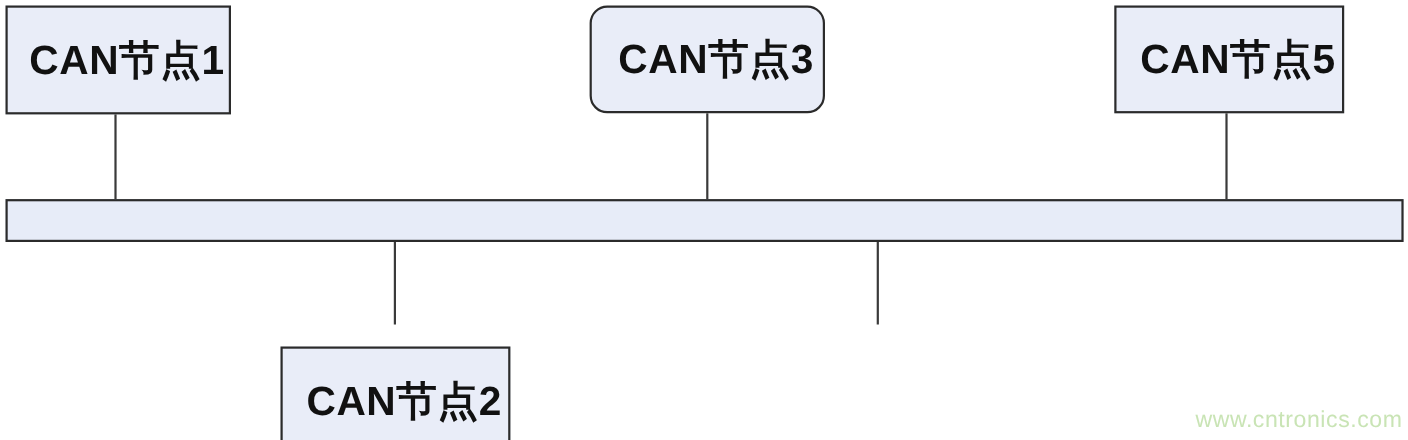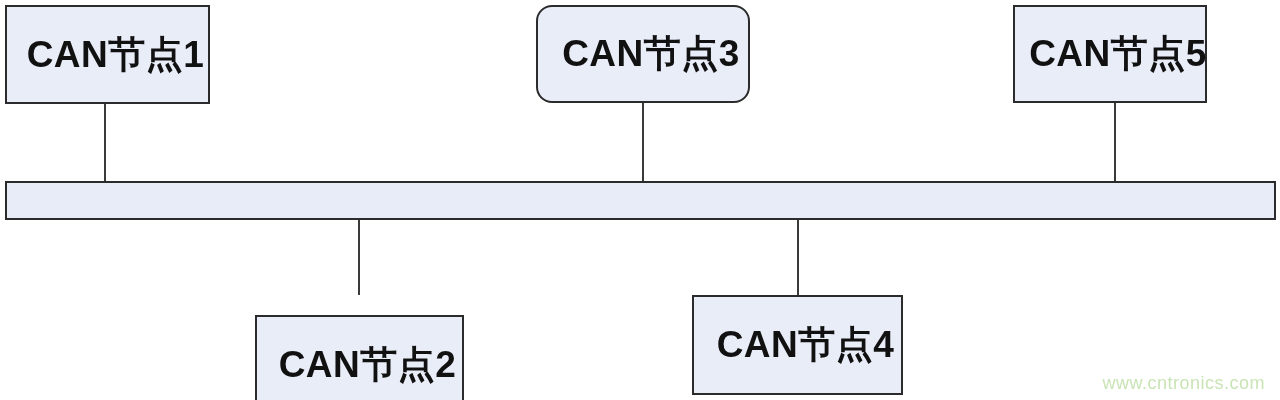--- a/index.html
+++ b/index.html
@@ -44,34 +44,34 @@
     box-sizing:border-box;
   }
   .connector{
     position:absolute;
     width:2px;
     background:var(--line-color);
   }
   
   .box-n1{left:5px;   top:5px; width:205px; height:99px;}
   .box-n3{left:536px; top:5px; width:214px; height:98px;border-radius:16px;}
-  .box-n5{left:1013px;top:5px; width:194px; height:98px;}
+  .box-n5{left:1013px;top:5px; width:209px; height:98px;}
   
   .box-n2{left:255px; top:295px; width:209px; height:100px;margin-top:20px;}
   .box-n4{left:692px; top:295px; width:211px; height:100px;}
   
   .conn-n1{left:104px; top:104px; height:77px;}
   .conn-n3{left:642px; top:103px; height:78px;}
   .conn-n5{left:1114px;top:103px; height:78px;}
   .conn-n2{left:358px; top:220px; height:75px;}
   .conn-n4{left:797px; top:220px; height:75px;}
   .watermark{
     position:absolute;
-    right:15px;bottom:6px;
-    font-size:18px;
+    right:5px;bottom:6px;
+    font-size:21px;
     color:var(--watermark-color);
     letter-spacing:0.5px;
   }
 </style>
 </head>
 <body>
 
 <div class="canvas">
 
   <div class="node-box box-n1">
@@ -89,19 +89,16 @@
   <div class="connector conn-n5"></div>
 
   <div class="bus-bar"></div>
 
   <div class="connector conn-n2"></div>
   <div class="connector conn-n4"></div>
 
   <div class="node-box box-n2">
     <span class="node-label">CAN节点2</span>
   </div>
-  <div class="node-box box-n4">
-    <span class="node-label">CAN节点4</span>
-  </div>
 
   <div class="watermark">www.cntronics.com</div>
 
 </div>
 
 </body></html>

